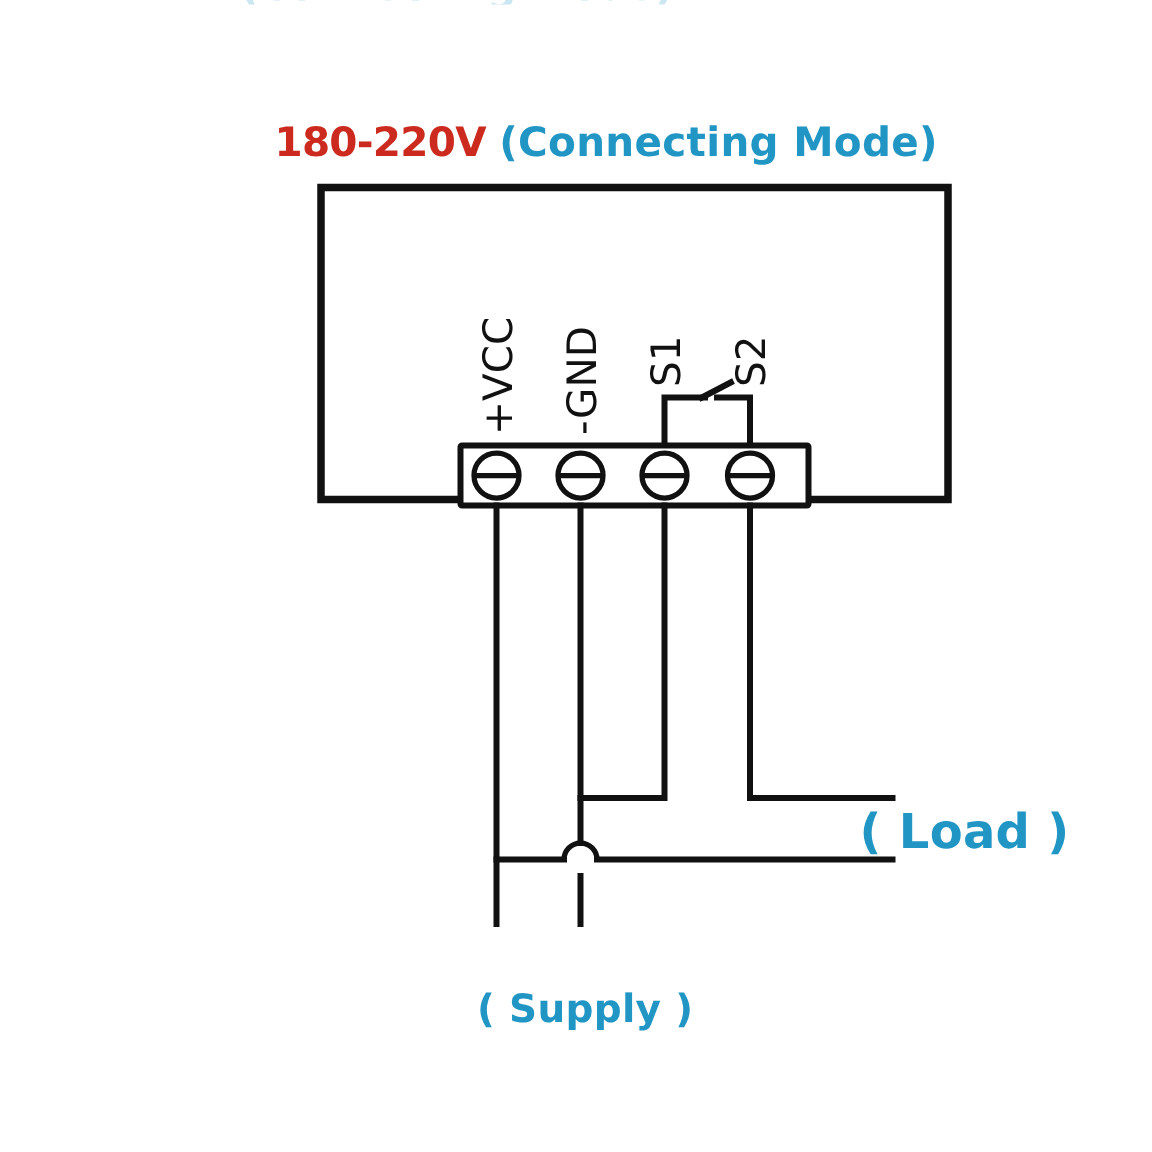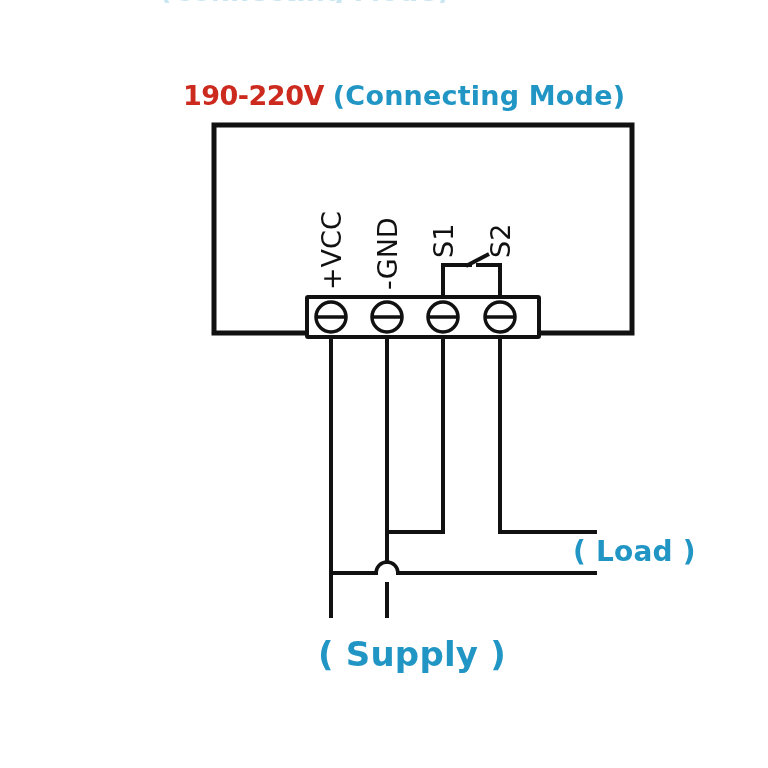--- a/index.html
+++ b/index.html
@@ -95,34 +95,34 @@
     color: #2196c4;
     font-family: "DejaVu Sans", sans-serif;
     font-weight: bold;
     font-size: 27px;
     letter-spacing: 0.2px;
   }
   #label-load {
     position: absolute;
     left: 573px;
     top: 535px;
-    font-size: 28px;
+    font-size: 32px;
     text-align: right;
   }
   #label-supply-volt {
     position: absolute;
     left: 283px;
     top: 618px;
     font-size: 28px;
   }
   #label-supply-name {
     position: absolute;
     left: 318px;
-    top: 634px;
-    font-size: 34px;
+    top: 658px;
+    font-size: 26px;
   }
   #top-cropped-strip {
     position: absolute;
     left: 0;
     top: 0;
     width: 768px;
     height: 3px;
     overflow: hidden;
   }
   #top-cropped-text {
@@ -140,21 +140,21 @@
 </head>
 <body>
 
 <div id="diagram-root">
 
   <div id="top-cropped-strip">
     <span id="top-cropped-text">(Connecting  Mode)</span>
   </div>
 
   <div id="title-row">
-    <span class="txt-red">190-220V</span>
+    <span class="txt-red">180-220V</span>
     <span class="txt-blue">(Connecting  Mode)</span>
   </div>
 
   <svg id="schematic" viewBox="0 0 768 768">
 
     <rect class="body-outline" x="214" y="125" width="418" height="208"></rect>
 
     <g>
       <path class="wire" d="M 443 297 L 443 265 L 470 265"></path>
       <path class="wire" d="M 500 297 L 500 265 L 478 265"></path>

